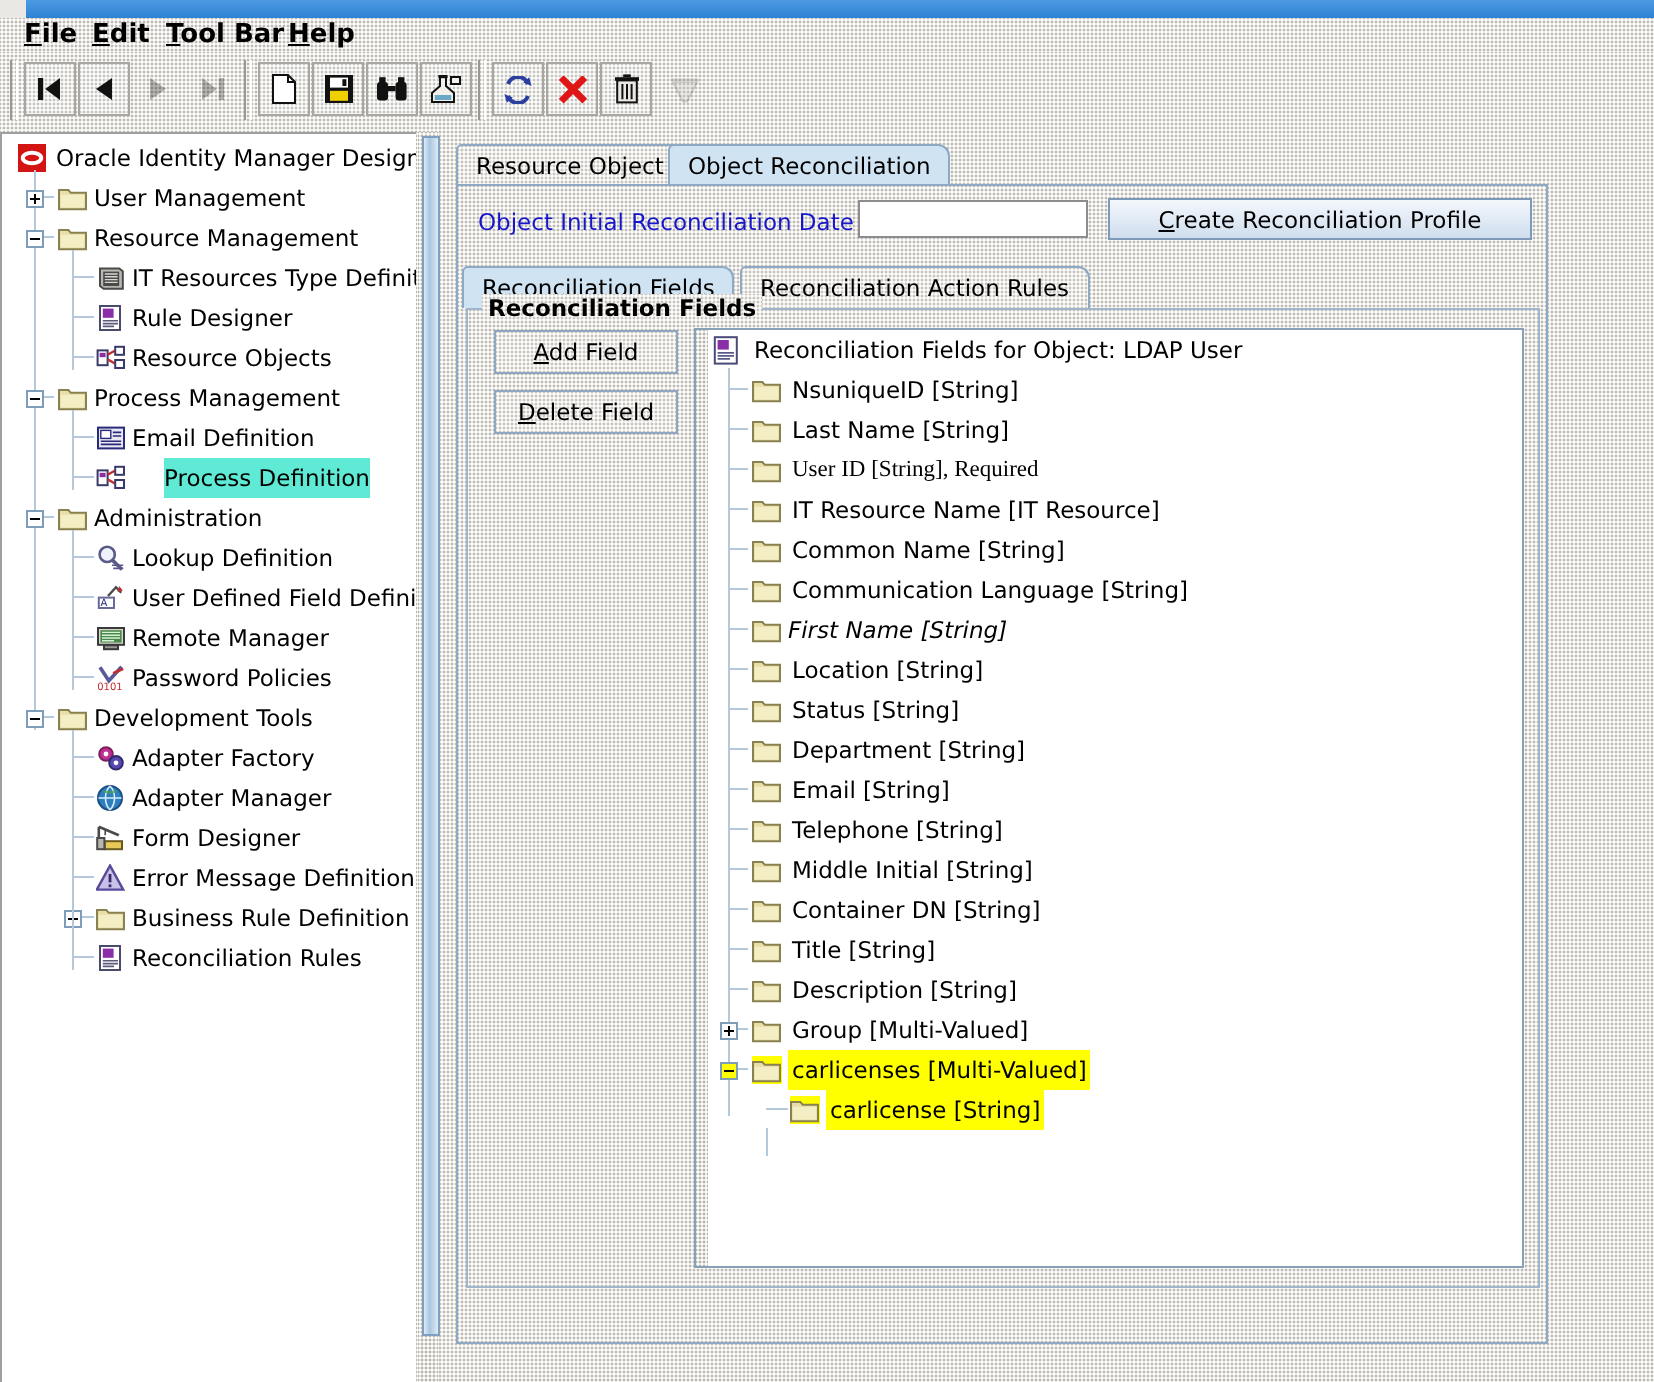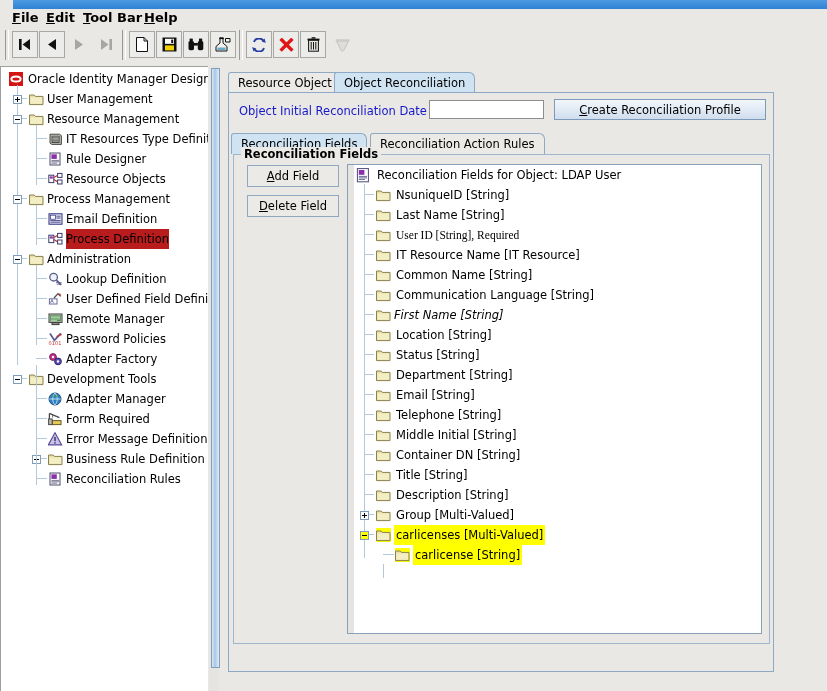--- a/index.html
+++ b/index.html
@@ -76,21 +76,21 @@
   }
   .tree{position:relative;padding:2px 0 0 0;}
   .tnode{
     position:relative;height:20px;line-height:20px;white-space:nowrap;
     cursor:default;
   }
   .tlabel{
     position:absolute;top:0;height:20px;line-height:20px;
     font-size:11.5px;color:#000;white-space:nowrap;
   }
-  .tlabel.sel{background:#b91c1c;}
+  .tlabel.sel{background:#5eead4;margin-left:16px;}
   .toggle{
     position:absolute;top:6px;width:9px;height:9px;
     border:1px solid #7f9db9;background:#ffffff;box-sizing:border-box;
     cursor:pointer;
   }
   .toggle:before{
     content:"";position:absolute;left:1px;top:3px;width:5px;height:1px;background:#000;
   }
   .toggle.plus:after{
     content:"";position:absolute;left:3px;top:1px;width:1px;height:5px;background:#000;
@@ -454,57 +454,57 @@
         <div class="tnode">
           <div class="hline" style="left:35px;top:9px;width:11px;"></div>
           <span class="ic" style="left:47px;"><svg width="15" height="14" viewBox="0 0 15 14">
               <path d="M2 1.6 L6.4 8.4 L12.8 1.4" fill="none" stroke="#5a5a9a" stroke-width="1.8"></path>
               <path d="M8.6 4.6 L13.6 2.4" fill="none" stroke="#c03030" stroke-width="1.4"></path>
               <text x="0.6" y="13.2" font-size="5" font-family="DejaVu Sans, sans-serif" fill="#c03030">0101</text>
             </svg></span>
           <span class="tlabel" style="left:65px;">Password Policies</span>
         </div>
         <div class="tnode">
-          <div class="hline" style="left:35px;top:9px;width:11px;"></div>
-          <span class="ic" style="left:47px;"><svg width="15" height="14" viewBox="0 0 15 14">
-              <circle cx="5" cy="5" r="3.4" fill="#c03090" stroke="#7a2060"></circle>
-              <circle cx="5" cy="5" r="1.2" fill="#ffffff"></circle>
-              <circle cx="10" cy="9.4" r="3.4" fill="#5a4ab0" stroke="#302a70"></circle>
-              <circle cx="10" cy="9.4" r="1.2" fill="#ffffff"></circle>
-            </svg></span>
-          <span class="tlabel" style="left:65px;">Adapter Factory</span>
-        </div>
-        <div class="tnode">
           <div class="hline" style="left:16px;top:9px;width:10px;"></div>
           <div class="toggle " style="left:12px;"></div>
           <span class="ic" style="left:28px;"><svg width="15" height="14" viewBox="0 0 15 14">
               <path d="M0.5 3 L5.2 3 L6.4 4.4 L14 4.4 L14 12.6 L0.5 12.6 Z" fill="#e8dfa8" stroke="#8a8050"></path>
               <path d="M1.4 5.4 L13.1 5.4 L13.1 11.7 L1.4 11.7 Z" fill="#f4eec4"></path>
             </svg></span>
           <span class="tlabel" style="left:46px;">Development Tools</span>
         </div>
         <div class="tnode">
           <div class="hline" style="left:35px;top:9px;width:11px;"></div>
           <span class="ic" style="left:47px;"><svg width="15" height="14" viewBox="0 0 15 14">
+              <circle cx="5" cy="5" r="3.4" fill="#c03090" stroke="#7a2060"></circle>
+              <circle cx="5" cy="5" r="1.2" fill="#ffffff"></circle>
+              <circle cx="10" cy="9.4" r="3.4" fill="#5a4ab0" stroke="#302a70"></circle>
+              <circle cx="10" cy="9.4" r="1.2" fill="#ffffff"></circle>
+            </svg></span>
+          <span class="tlabel" style="left:65px;">Adapter Factory</span>
+        </div>
+        <div class="tnode">
+          <div class="hline" style="left:35px;top:9px;width:11px;"></div>
+          <span class="ic" style="left:47px;"><svg width="15" height="14" viewBox="0 0 15 14">
               <circle cx="7" cy="7" r="6" fill="#2f7fc0" stroke="#1a4f80"></circle>
               <path d="M1.2 7 L12.8 7 M7 1 C4 4 4 10 7 13 M7 1 C10 4 10 10 7 13" fill="none" stroke="#d8eefc" stroke-width="0.8"></path>
               <path d="M3 3.4 C5 5.4 9 5.4 11 3.4" fill="#4aa04a" opacity="0.7"></path>
             </svg></span>
           <span class="tlabel" style="left:65px;">Adapter Manager</span>
         </div>
         <div class="tnode">
           <div class="hline" style="left:35px;top:9px;width:11px;"></div>
           <span class="ic" style="left:47px;"><svg width="15" height="14" viewBox="0 0 15 14">
               <path d="M1.4 1.4 L11.4 5.6" stroke="#4a4a4a" stroke-width="1.3"></path>
               <path d="M1.4 1.4 L1.4 7" stroke="#4a4a4a" stroke-width="1.3"></path>
               <path d="M4.6 2.8 L4.6 5.6" stroke="#4a4a4a" stroke-width="0.8"></path>
               <rect x="4.4" y="8.6" width="8.6" height="4" fill="#e8c858" stroke="#6a5a20"></rect>
               <rect x="0.6" y="7" width="3.6" height="5.6" fill="#b8b6b0" stroke="#4a4a4a"></rect>
             </svg></span>
-          <span class="tlabel" style="left:65px;">Form Required</span>
+          <span class="tlabel" style="left:65px;">Form Designer</span>
         </div>
         <div class="tnode">
           <div class="hline" style="left:35px;top:9px;width:11px;"></div>
           <span class="ic" style="left:47px;"><svg width="15" height="14" viewBox="0 0 15 14">
               <path d="M7 0.8 L13.6 12.8 L0.4 12.8 Z" fill="#c8c2e8" stroke="#5a4a9a" stroke-width="1.2"></path>
               <rect x="6.3" y="5" width="1.4" height="4.2" fill="#3a2a6a"></rect>
               <rect x="6.3" y="10.2" width="1.4" height="1.4" fill="#3a2a6a"></rect>
             </svg></span>
           <span class="tlabel" style="left:65px;">Error Message Definition</span>
         </div>

